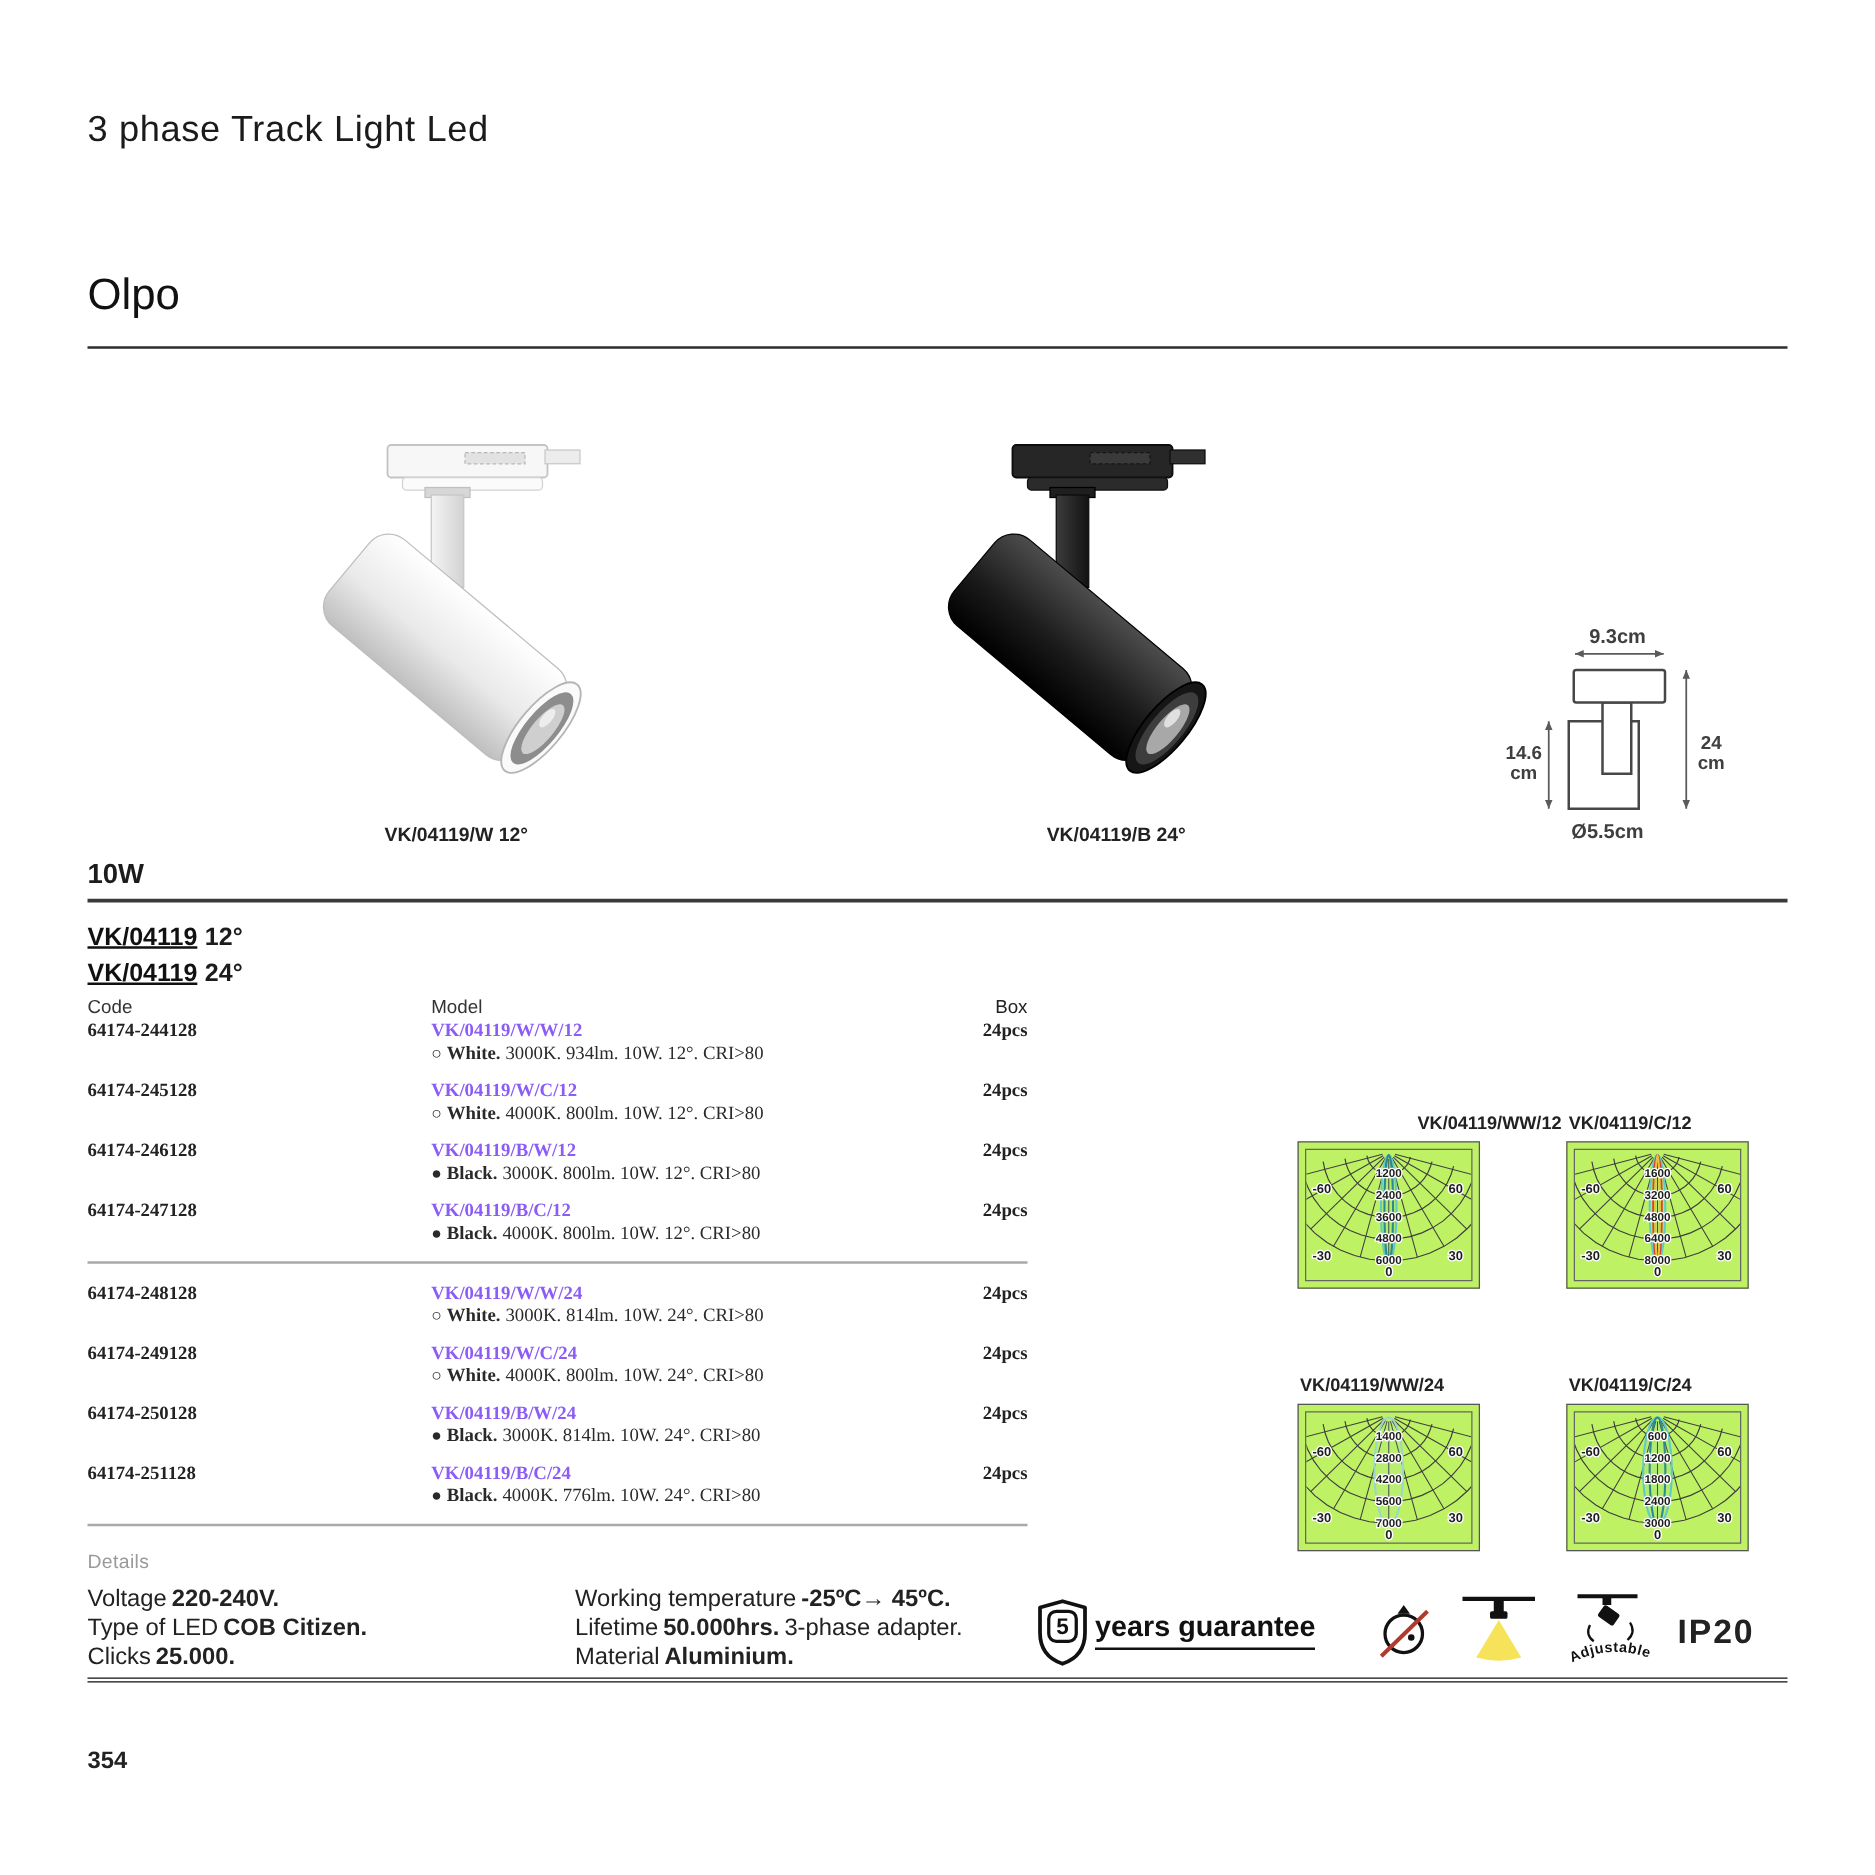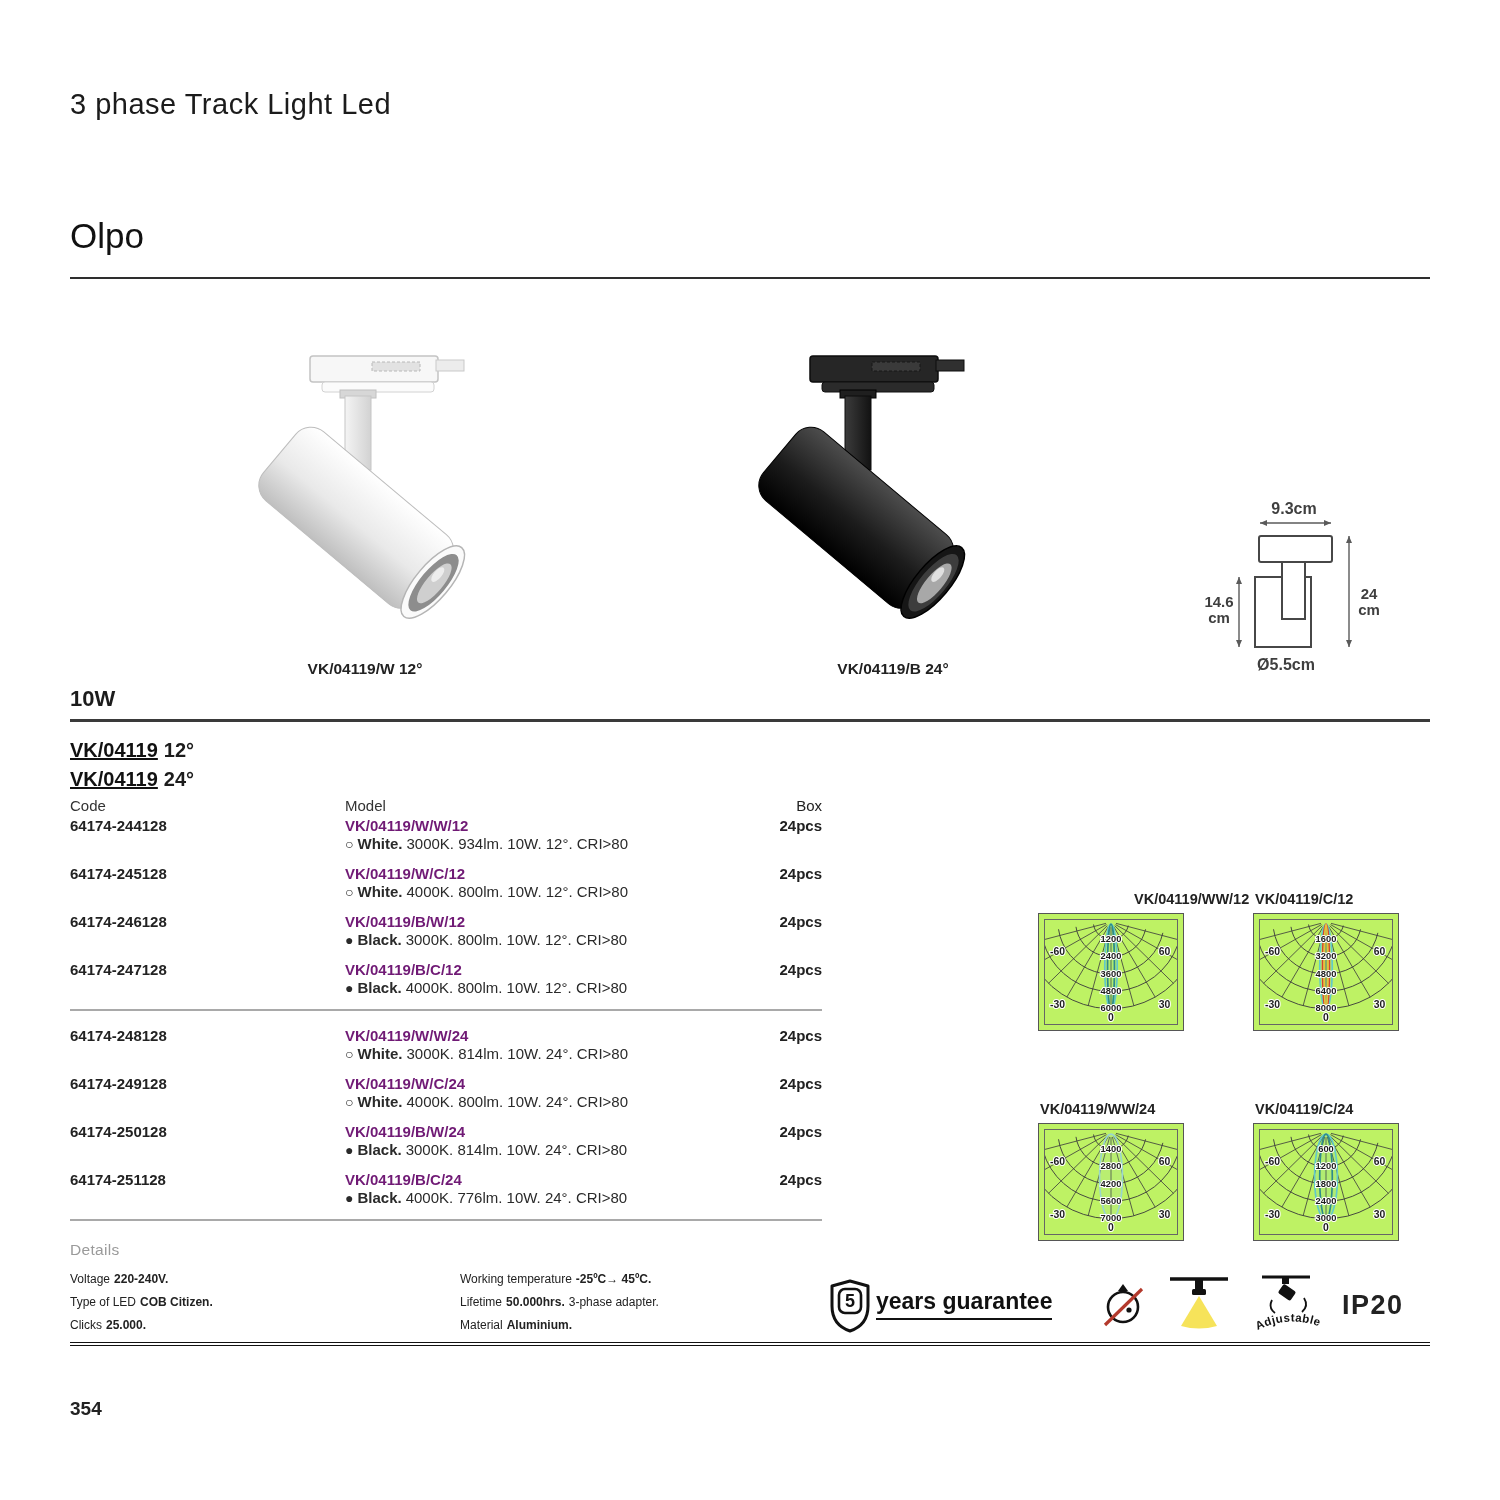--- a/index.html
+++ b/index.html
@@ -16,36 +16,36 @@
   .variant-links{left:70px;top:736px;font-size:20px;font-weight:bold;line-height:29px;}
   .variant-links a{color:#111;text-decoration:underline;cursor:pointer;}
   .variant-links .angle{margin-left:6px;}
   
   .dim-svg{left:1186px;top:486px;}
   
   .table{left:70px;top:797px;width:752px;}
   .t-head,.t-row{display:grid;grid-template-columns:275px 1fr 82px;align-items:start;}
   .t-head{font-size:15px;color:#333;margin-bottom:3px;}
   .t-head .t-box{text-align:right;}
-  .t-row{margin-bottom:13px;}
+  .t-row{margin-bottom:13px;font-family:Liberation Serif, serif;}
   .t-code{font-size:15px;font-weight:bold;color:#222;}
-  .t-model-name{font-size:15px;font-weight:bold;color:#701a75;}
+  .t-model-name{font-size:15px;font-weight:bold;color:#8b5cf6;}
   .t-desc{font-size:15px;color:#2a2a2a;margin-top:1px;}
   .t-desc .glyph{font-size:14px;margin-right:4px;}
   .t-desc b{margin-right:4px;text-align:center;}
   .t-box{font-size:15px;font-weight:bold;text-align:right;color:#222;}
   .t-divider{height:2px;background:#a9a9a9;margin:6px 0 16px 0;}
   
   .pd-title{font-size:14.5px;font-weight:bold;color:#222;width:180px;}
   .pd-box{width:134px;height:106px;border:1.5px solid #565656;padding:5px;background:#bef264;}
   .pd-inner{width:100%;height:100%;border:1px solid #666;box-sizing:border-box;overflow:hidden;}
   .pd-inner svg{display:block;width:100%;height:100%;}
   
   .details-heading{left:70px;top:1241px;font-size:15.5px;color:#9a9a9a;letter-spacing:.3px;}
-  .details-col{top:1268px;font-size:12px;line-height:23px;color:#222;}
+  .details-col{top:1268px;font-size:19px;line-height:23px;color:#222;}
   .details-col .line b{margin-left:4px;}
   .details-col .line .rest{margin-left:4px;}
   .details-left{left:70px;}
   .details-right{left:460px;}
   
   .guarantee-text{left:876px;top:1288px;font-size:23px;font-weight:600;color:#111;border-bottom:2.5px solid #111;padding-bottom:3px;}
   .ip-rating{left:1342px;top:1290px;font-size:27px;font-weight:600;letter-spacing:1.5px;color:#222;}
   .page-number{left:70px;top:1398px;font-size:19px;font-weight:bold;color:#222;}
 </style>
 </head>

